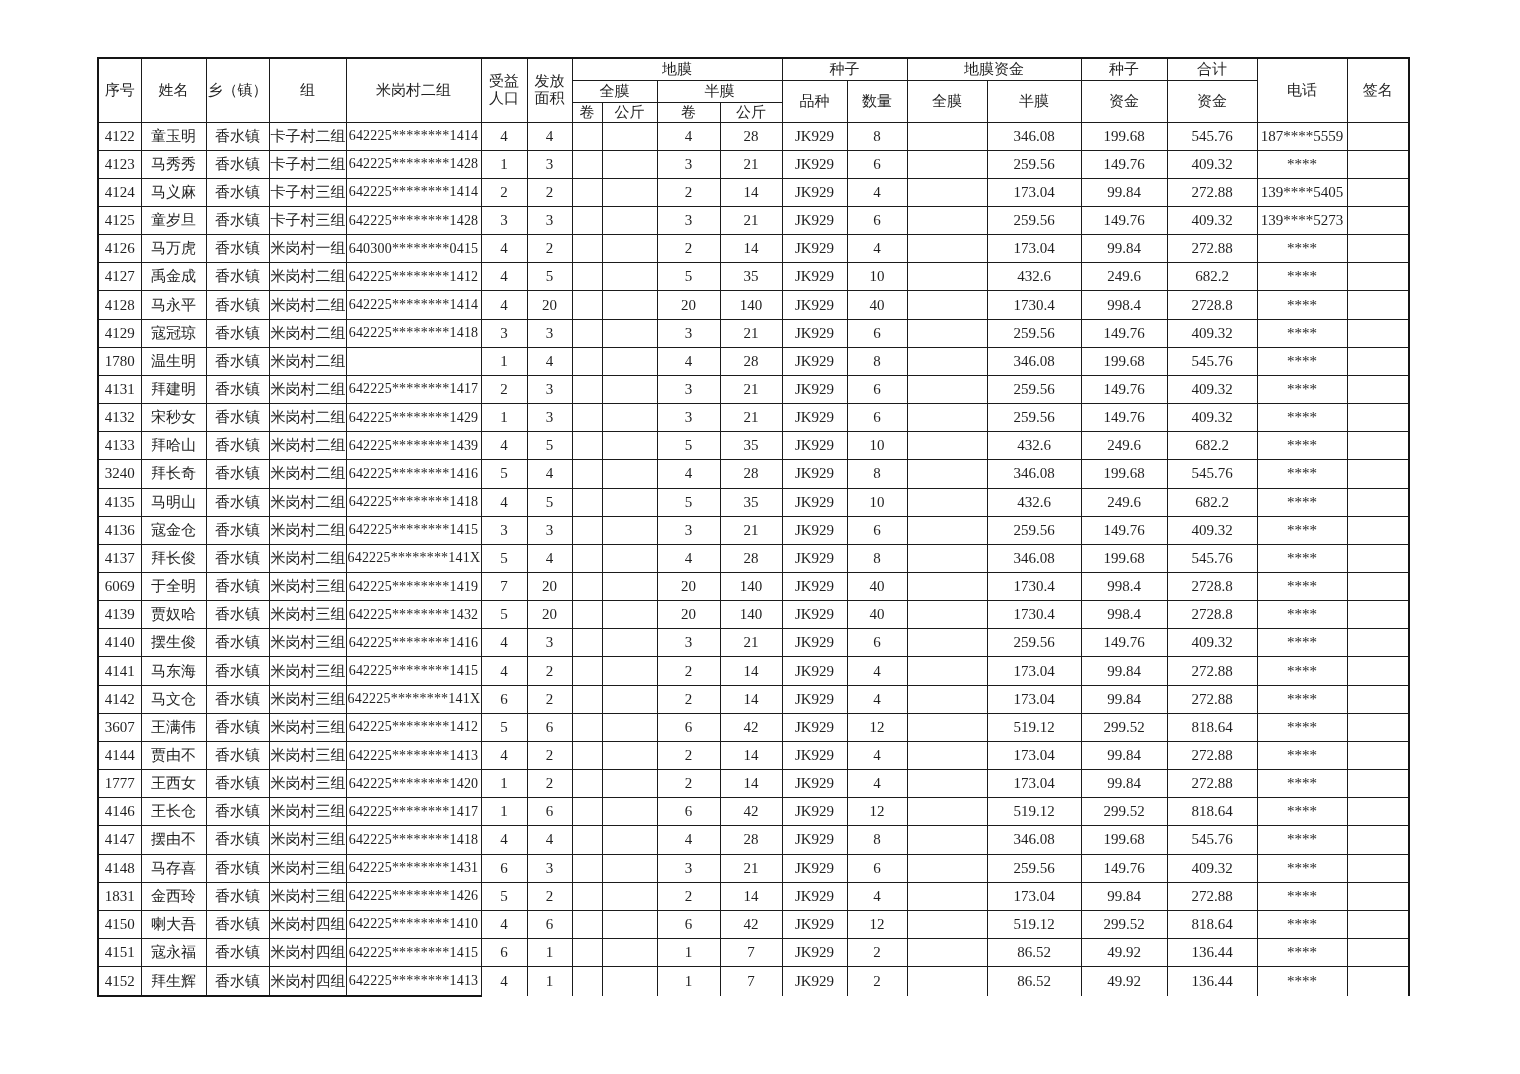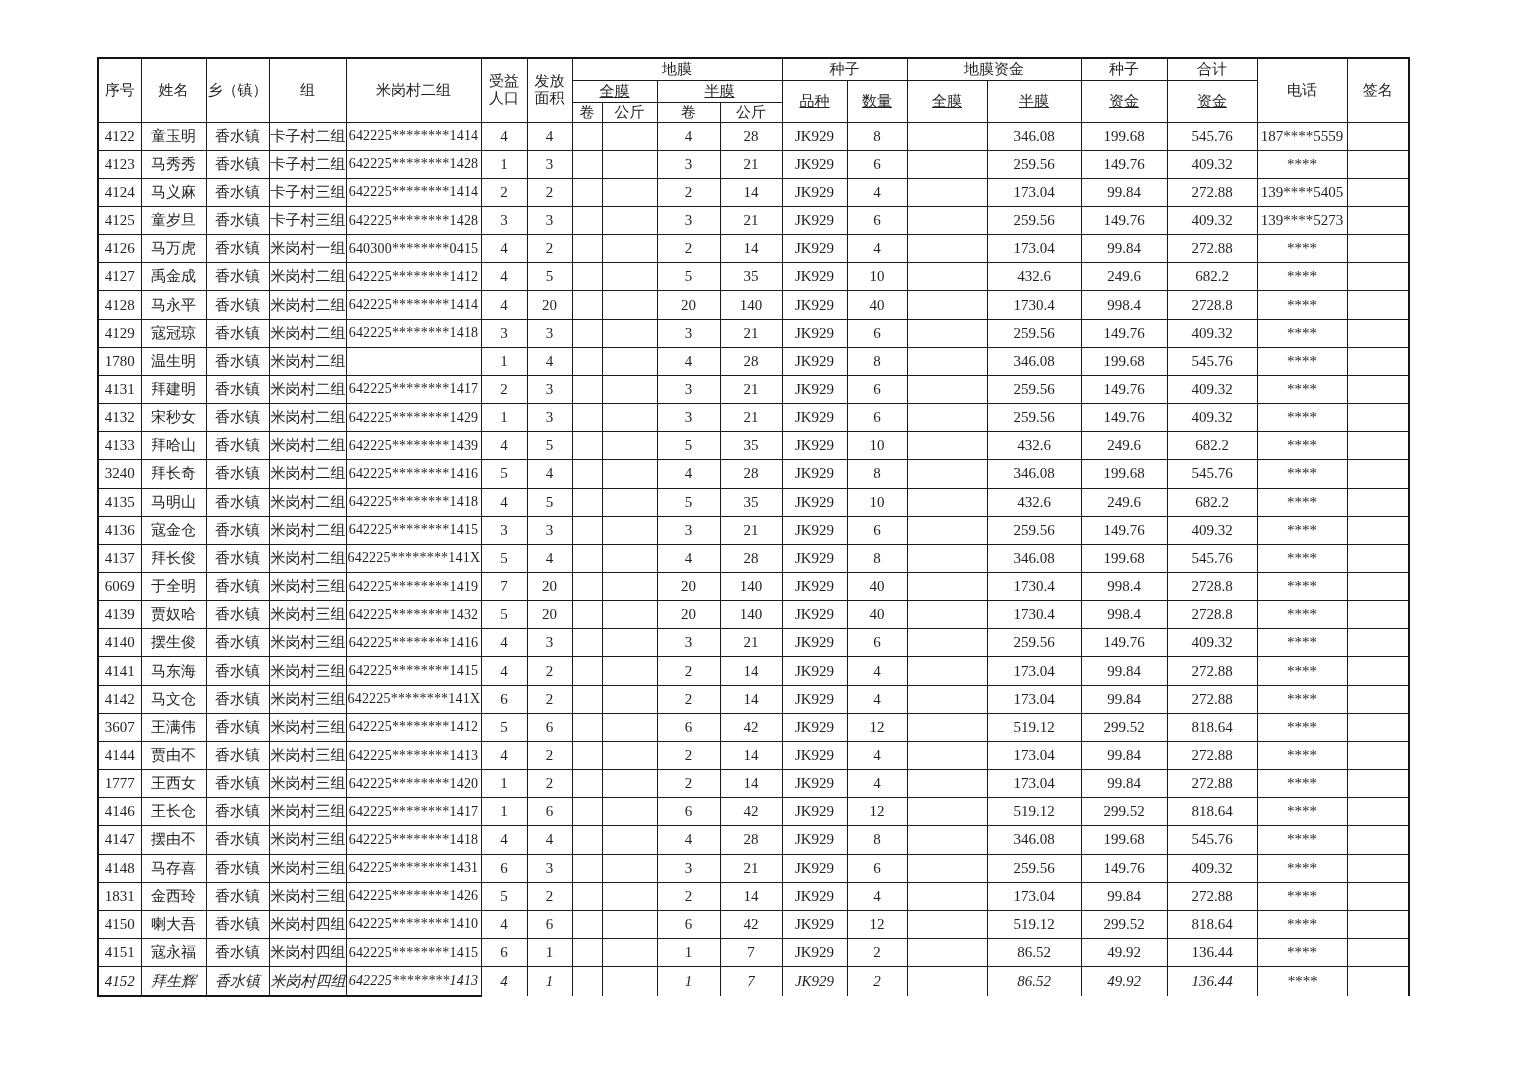--- a/index.html
+++ b/index.html
@@ -10,26 +10,26 @@
   table.ledger{
     position:absolute;left:97px;top:57px;width:1311px;height:940px;
     border-collapse:collapse;table-layout:fixed;
     border-top:2px solid #151515;border-left:2px solid #151515;border-right:2px solid #151515;border-bottom:none;
   }
   th,td{
     border:1px solid #1b1b1b;text-align:center;vertical-align:middle;
     font-size:15px;font-weight:normal;padding:0 1px;overflow:hidden;white-space:nowrap;
   }
   thead tr.hr1{height:22px;}
-  thead tr.hr2{height:22px;text-decoration:underline;}
+  thead tr.hr2{height:22px;}
   thead tr.hr3{height:20px;}
   .two-line{white-space:pre-line;line-height:1.12;margin-left:16px;}
   td.id{font-size:14px;letter-spacing:.2px;margin-left:36px;}
   
-  tbody tr:last-child td{border-bottom:none;font-style:italic;}
+  tbody tr:last-child td{border-bottom:none;}
   tbody tr:last-child td.keep-bottom{border-bottom:2px solid #151515;}
 </style>
 </head>
 <body>
 
 <div class="canvas">
   <table class="ledger">
     <colgroup>
       <col style="width:43px">
         <col style="width:65px">

